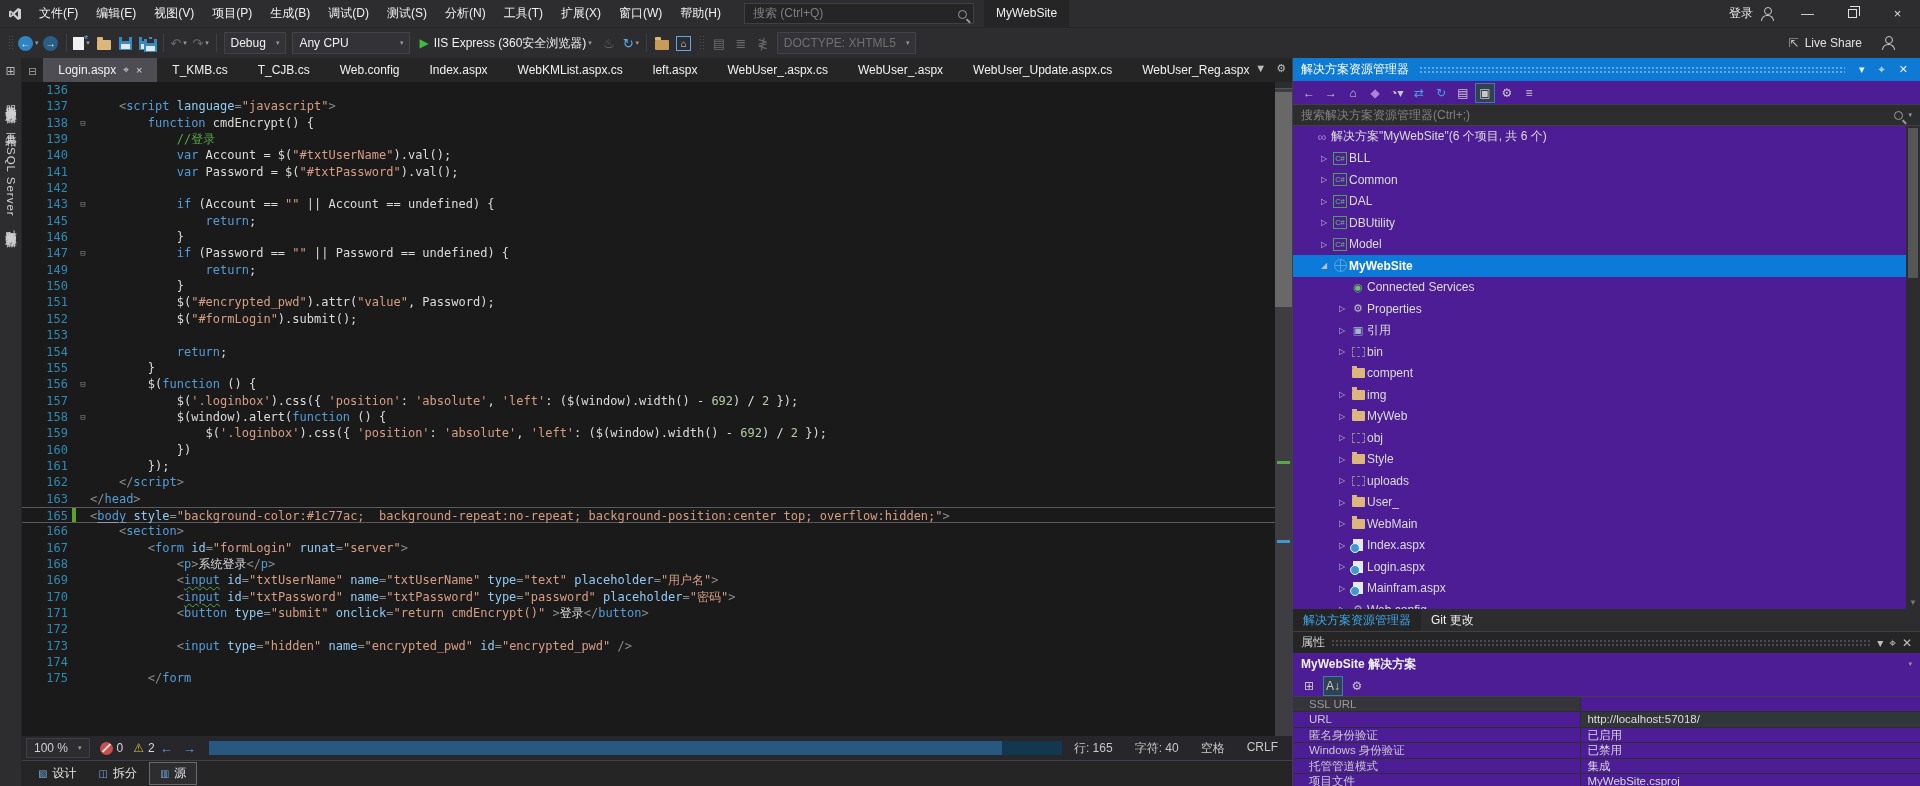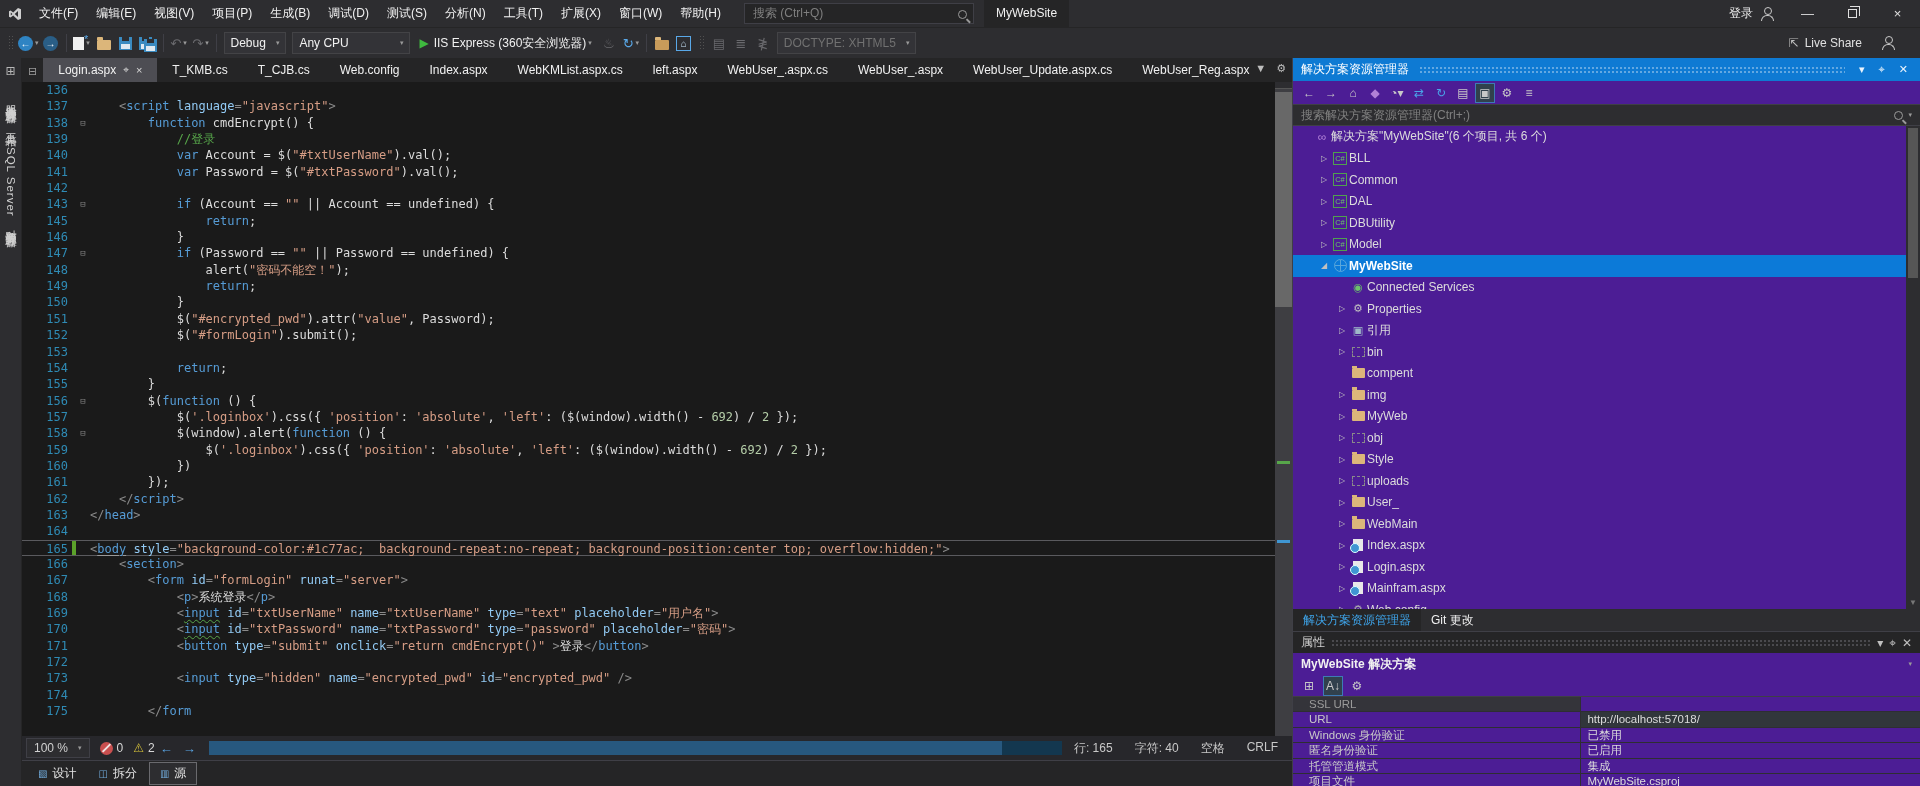--- a/index.html
+++ b/index.html
@@ -323,37 +323,35 @@
             <div class="line"><span class="bpm"></span><span class="num">137</span><span class="chg"></span><span class="foldm"></span><span class="codetxt"><span class="tk-p">    </span><span class="tk-g">&lt;</span><span class="tk-e">script</span><span class="tk-p"> </span><span class="tk-a">language</span><span class="tk-g">=</span><span class="tk-s">"javascript"</span><span class="tk-g">&gt;</span></span></div>
             <div class="line"><span class="bpm"></span><span class="num">138</span><span class="chg"></span><span class="foldm">⊟</span><span class="codetxt"><span class="tk-p">        </span><span class="tk-k">function</span><span class="tk-p"> cmdEncrypt() {</span></span></div>
             <div class="line"><span class="bpm"></span><span class="num">139</span><span class="chg"></span><span class="foldm"></span><span class="codetxt"><span class="tk-p">            </span><span class="tk-c">//登录</span></span></div>
             <div class="line"><span class="bpm"></span><span class="num">140</span><span class="chg"></span><span class="foldm"></span><span class="codetxt"><span class="tk-p">            </span><span class="tk-k">var</span><span class="tk-p"> Account = $(</span><span class="tk-s">"#txtUserName"</span><span class="tk-p">).val();</span></span></div>
             <div class="line"><span class="bpm"></span><span class="num">141</span><span class="chg"></span><span class="foldm"></span><span class="codetxt"><span class="tk-p">            </span><span class="tk-k">var</span><span class="tk-p"> Password = $(</span><span class="tk-s">"#txtPassword"</span><span class="tk-p">).val();</span></span></div>
             <div class="line"><span class="bpm"></span><span class="num">142</span><span class="chg"></span><span class="foldm"></span><span class="codetxt"></span></div>
             <div class="line"><span class="bpm"></span><span class="num">143</span><span class="chg"></span><span class="foldm">⊟</span><span class="codetxt"><span class="tk-p">            </span><span class="tk-k">if</span><span class="tk-p"> (Account == </span><span class="tk-s">""</span><span class="tk-p"> || Account == undefined) {</span></span></div>
             <div class="line"><span class="bpm"></span><span class="num">145</span><span class="chg"></span><span class="foldm"></span><span class="codetxt"><span class="tk-p">                </span><span class="tk-k">return</span><span class="tk-p">;</span></span></div>
             <div class="line"><span class="bpm"></span><span class="num">146</span><span class="chg"></span><span class="foldm"></span><span class="codetxt"><span class="tk-p">            }</span></span></div>
             <div class="line"><span class="bpm"></span><span class="num">147</span><span class="chg"></span><span class="foldm">⊟</span><span class="codetxt"><span class="tk-p">            </span><span class="tk-k">if</span><span class="tk-p"> (Password == </span><span class="tk-s">""</span><span class="tk-p"> || Password == undefined) {</span></span></div>
-            <div class="line"><span class="bpm"></span><span class="num">148</span><span class="chg"></span><span class="foldm"></span><span class="codetxt"><span class="tk-p">                alert(</span><span class="tk-s">"密码不能空！"</span><span class="tk-p">);</span></span></div>
             <div class="line"><span class="bpm"></span><span class="num">149</span><span class="chg"></span><span class="foldm"></span><span class="codetxt"><span class="tk-p">                </span><span class="tk-k">return</span><span class="tk-p">;</span></span></div>
             <div class="line"><span class="bpm"></span><span class="num">150</span><span class="chg"></span><span class="foldm"></span><span class="codetxt"><span class="tk-p">            }</span></span></div>
             <div class="line"><span class="bpm"></span><span class="num">151</span><span class="chg"></span><span class="foldm"></span><span class="codetxt"><span class="tk-p">            $(</span><span class="tk-s">"#encrypted_pwd"</span><span class="tk-p">).attr(</span><span class="tk-s">"value"</span><span class="tk-p">, Password);</span></span></div>
             <div class="line"><span class="bpm"></span><span class="num">152</span><span class="chg"></span><span class="foldm"></span><span class="codetxt"><span class="tk-p">            $(</span><span class="tk-s">"#formLogin"</span><span class="tk-p">).submit();</span></span></div>
             <div class="line"><span class="bpm"></span><span class="num">153</span><span class="chg"></span><span class="foldm"></span><span class="codetxt"></span></div>
             <div class="line"><span class="bpm"></span><span class="num">154</span><span class="chg"></span><span class="foldm"></span><span class="codetxt"><span class="tk-p">            </span><span class="tk-k">return</span><span class="tk-p">;</span></span></div>
             <div class="line"><span class="bpm"></span><span class="num">155</span><span class="chg"></span><span class="foldm"></span><span class="codetxt"><span class="tk-p">        }</span></span></div>
             <div class="line"><span class="bpm"></span><span class="num">156</span><span class="chg"></span><span class="foldm">⊟</span><span class="codetxt"><span class="tk-p">        $(</span><span class="tk-k">function</span><span class="tk-p"> () {</span></span></div>
             <div class="line"><span class="bpm"></span><span class="num">157</span><span class="chg"></span><span class="foldm"></span><span class="codetxt"><span class="tk-p">            $(</span><span class="tk-s">'.loginbox'</span><span class="tk-p">).css({ </span><span class="tk-s">'position'</span><span class="tk-p">: </span><span class="tk-s">'absolute'</span><span class="tk-p">, </span><span class="tk-s">'left'</span><span class="tk-p">: ($(window).width() - </span><span class="tk-n">692</span><span class="tk-p">) / </span><span class="tk-n">2</span><span class="tk-p"> });</span></span></div>
             <div class="line"><span class="bpm"></span><span class="num">158</span><span class="chg"></span><span class="foldm">⊟</span><span class="codetxt"><span class="tk-p">            $(window).alert(</span><span class="tk-k">function</span><span class="tk-p"> () {</span></span></div>
             <div class="line"><span class="bpm"></span><span class="num">159</span><span class="chg"></span><span class="foldm"></span><span class="codetxt"><span class="tk-p">                $(</span><span class="tk-s">'.loginbox'</span><span class="tk-p">).css({ </span><span class="tk-s">'position'</span><span class="tk-p">: </span><span class="tk-s">'absolute'</span><span class="tk-p">, </span><span class="tk-s">'left'</span><span class="tk-p">: ($(window).width() - </span><span class="tk-n">692</span><span class="tk-p">) / </span><span class="tk-n">2</span><span class="tk-p"> });</span></span></div>
             <div class="line"><span class="bpm"></span><span class="num">160</span><span class="chg"></span><span class="foldm"></span><span class="codetxt"><span class="tk-p">            })</span></span></div>
             <div class="line"><span class="bpm"></span><span class="num">161</span><span class="chg"></span><span class="foldm"></span><span class="codetxt"><span class="tk-p">        });</span></span></div>
             <div class="line"><span class="bpm"></span><span class="num">162</span><span class="chg"></span><span class="foldm"></span><span class="codetxt"><span class="tk-p">    </span><span class="tk-g">&lt;/</span><span class="tk-e">script</span><span class="tk-g">&gt;</span></span></div>
             <div class="line"><span class="bpm"></span><span class="num">163</span><span class="chg"></span><span class="foldm"></span><span class="codetxt"><span class="tk-g">&lt;/</span><span class="tk-e">head</span><span class="tk-g">&gt;</span></span></div>
-            <div class="line"><span class="bpm"></span><span class="num">164</span><span class="chg"></span><span class="foldm"></span><span class="codetxt"></span></div>
             <div class="line current green"><span class="bpm"></span><span class="num">165</span><span class="chg"></span><span class="foldm"></span><span class="codetxt"><span class="tk-g">&lt;</span><span class="tk-eb">body</span><span class="tk-p"> </span><span class="tk-a">style</span><span class="tk-g">=</span><span class="tk-s">"background-color:#1c77ac;  background-repeat:no-repeat; background-position:center top; overflow:hidden;"</span><span class="tk-g">&gt;</span></span></div>
             <div class="line"><span class="bpm"></span><span class="num">166</span><span class="chg"></span><span class="foldm"></span><span class="codetxt"><span class="tk-p">    </span><span class="tk-g">&lt;</span><span class="tk-e">section</span><span class="tk-g">&gt;</span></span></div>
             <div class="line"><span class="bpm"></span><span class="num">167</span><span class="chg"></span><span class="foldm"></span><span class="codetxt"><span class="tk-p">        </span><span class="tk-g">&lt;</span><span class="tk-e">form</span><span class="tk-p"> </span><span class="tk-a">id</span><span class="tk-g">=</span><span class="tk-s">"formLogin"</span><span class="tk-p"> </span><span class="tk-a">runat</span><span class="tk-g">=</span><span class="tk-s">"server"</span><span class="tk-g">&gt;</span></span></div>
             <div class="line"><span class="bpm"></span><span class="num">168</span><span class="chg"></span><span class="foldm"></span><span class="codetxt"><span class="tk-p">            </span><span class="tk-g">&lt;</span><span class="tk-e">p</span><span class="tk-g">&gt;</span><span class="tk-p">系统登录</span><span class="tk-g">&lt;/</span><span class="tk-e">p</span><span class="tk-g">&gt;</span></span></div>
             <div class="line"><span class="bpm"></span><span class="num">169</span><span class="chg"></span><span class="foldm"></span><span class="codetxt"><span class="tk-p">            </span><span class="tk-g">&lt;</span><span class="tk-eu">input</span><span class="tk-p"> </span><span class="tk-a">id</span><span class="tk-g">=</span><span class="tk-s">"txtUserName"</span><span class="tk-p"> </span><span class="tk-a">name</span><span class="tk-g">=</span><span class="tk-s">"txtUserName"</span><span class="tk-p"> </span><span class="tk-a">type</span><span class="tk-g">=</span><span class="tk-s">"text"</span><span class="tk-p"> </span><span class="tk-a">placeholder</span><span class="tk-g">=</span><span class="tk-s">"用户名"</span><span class="tk-g">&gt;</span></span></div>
             <div class="line"><span class="bpm"></span><span class="num">170</span><span class="chg"></span><span class="foldm"></span><span class="codetxt"><span class="tk-p">            </span><span class="tk-g">&lt;</span><span class="tk-eu">input</span><span class="tk-p"> </span><span class="tk-a">id</span><span class="tk-g">=</span><span class="tk-s">"txtPassword"</span><span class="tk-p"> </span><span class="tk-a">name</span><span class="tk-g">=</span><span class="tk-s">"txtPassword"</span><span class="tk-p"> </span><span class="tk-a">type</span><span class="tk-g">=</span><span class="tk-s">"password"</span><span class="tk-p"> </span><span class="tk-a">placeholder</span><span class="tk-g">=</span><span class="tk-s">"密码"</span><span class="tk-g">&gt;</span></span></div>
             <div class="line"><span class="bpm"></span><span class="num">171</span><span class="chg"></span><span class="foldm"></span><span class="codetxt"><span class="tk-p">            </span><span class="tk-g">&lt;</span><span class="tk-e">button</span><span class="tk-p"> </span><span class="tk-a">type</span><span class="tk-g">=</span><span class="tk-s">"submit"</span><span class="tk-p"> </span><span class="tk-a">onclick</span><span class="tk-g">=</span><span class="tk-s">"return cmdEncrypt()"</span><span class="tk-p"> </span><span class="tk-g">&gt;</span><span class="tk-p">登录</span><span class="tk-g">&lt;/</span><span class="tk-e">button</span><span class="tk-g">&gt;</span></span></div>
             <div class="line"><span class="bpm"></span><span class="num">172</span><span class="chg"></span><span class="foldm"></span><span class="codetxt"></span></div>
             <div class="line"><span class="bpm"></span><span class="num">173</span><span class="chg"></span><span class="foldm"></span><span class="codetxt"><span class="tk-p">            </span><span class="tk-g">&lt;</span><span class="tk-e">input</span><span class="tk-p"> </span><span class="tk-a">type</span><span class="tk-g">=</span><span class="tk-s">"hidden"</span><span class="tk-p"> </span><span class="tk-a">name</span><span class="tk-g">=</span><span class="tk-s">"encrypted_pwd"</span><span class="tk-p"> </span><span class="tk-a">id</span><span class="tk-g">=</span><span class="tk-s">"encrypted_pwd"</span><span class="tk-p"> </span><span class="tk-g">/&gt;</span></span></div>
             <div class="line"><span class="bpm"></span><span class="num">174</span><span class="chg"></span><span class="foldm"></span><span class="codetxt"></span></div>
@@ -624,26 +622,26 @@
       <div class="pgrid" id="pgrid">
           <div class="prow hl">
             <span class="plabel">SSL URL</span>
             <span class="pvalue"></span>
           </div>
           <div class="prow lite">
             <span class="plabel">URL</span>
             <span class="pvalue">http://localhost:57018/</span>
           </div>
           <div class="prow">
+            <span class="plabel">匿名身份验证</span>
+            <span class="pvalue">已启用</span>
+          </div>
+          <div class="prow">
             <span class="plabel">Windows 身份验证</span>
             <span class="pvalue">已禁用</span>
-          </div>
-          <div class="prow">
-            <span class="plabel">匿名身份验证</span>
-            <span class="pvalue">已启用</span>
           </div>
           <div class="prow">
             <span class="plabel">托管管道模式</span>
             <span class="pvalue">集成</span>
           </div>
           <div class="prow">
             <span class="plabel">项目文件</span>
             <span class="pvalue">MyWebSite.csproj</span>
           </div>
         </div>

